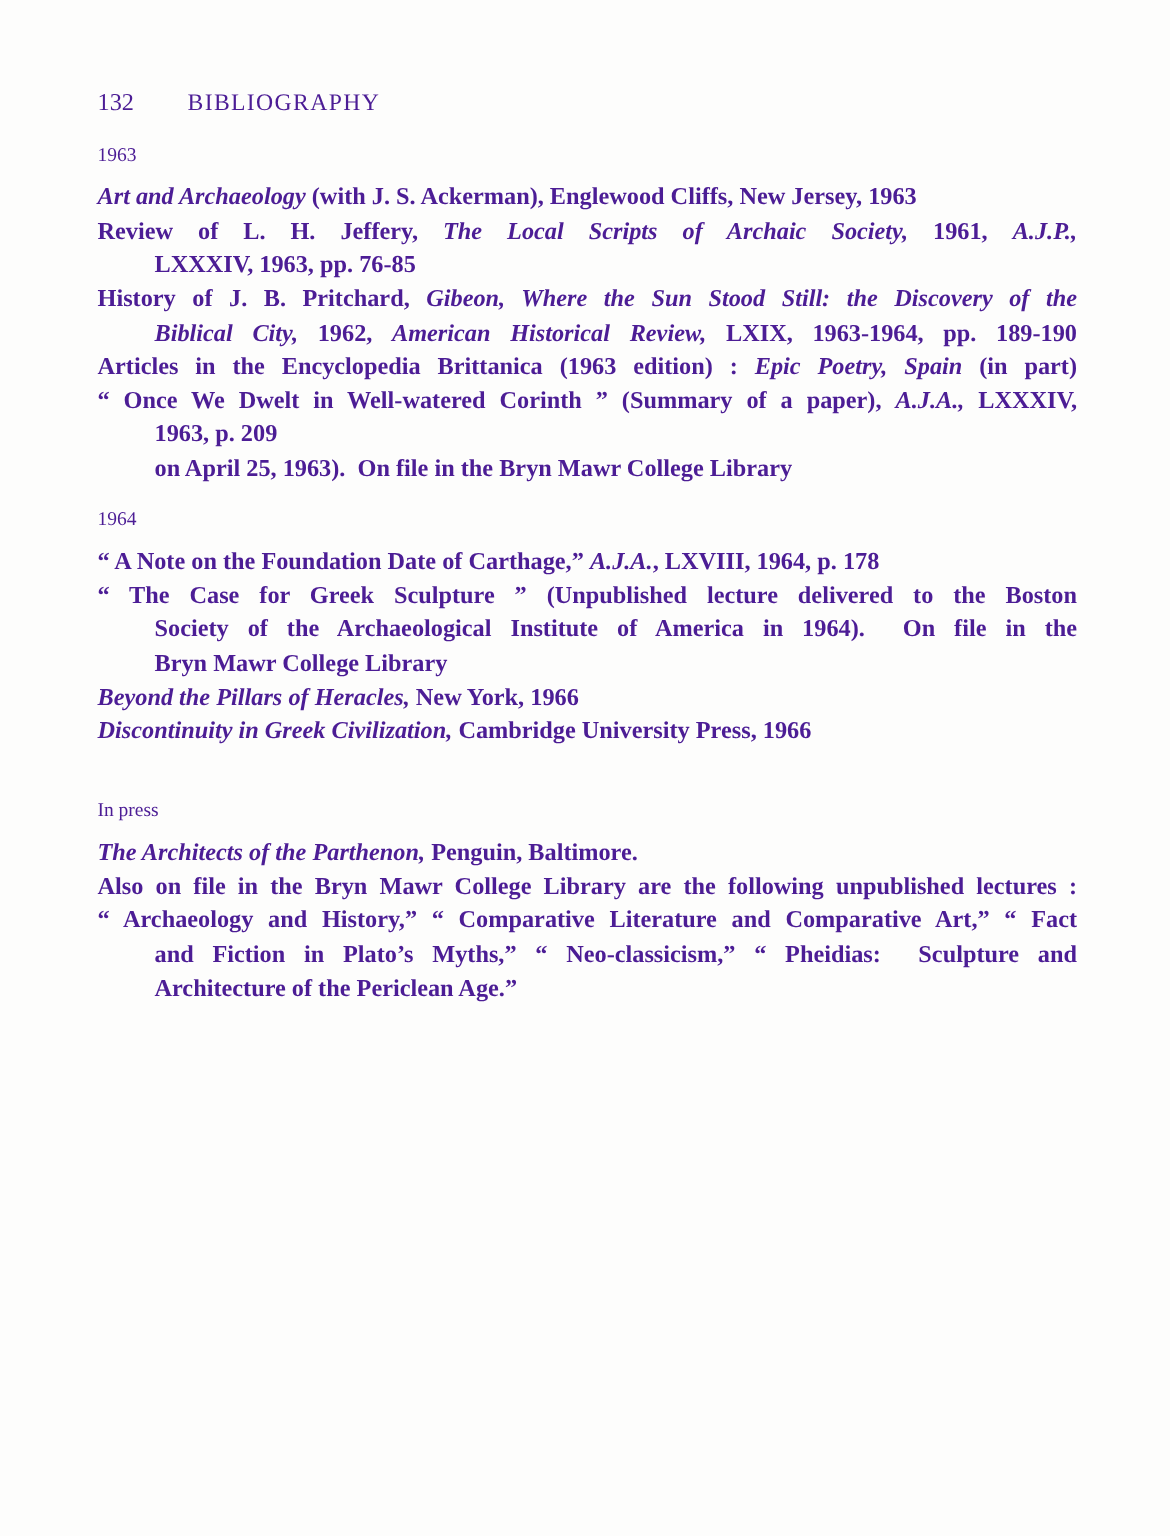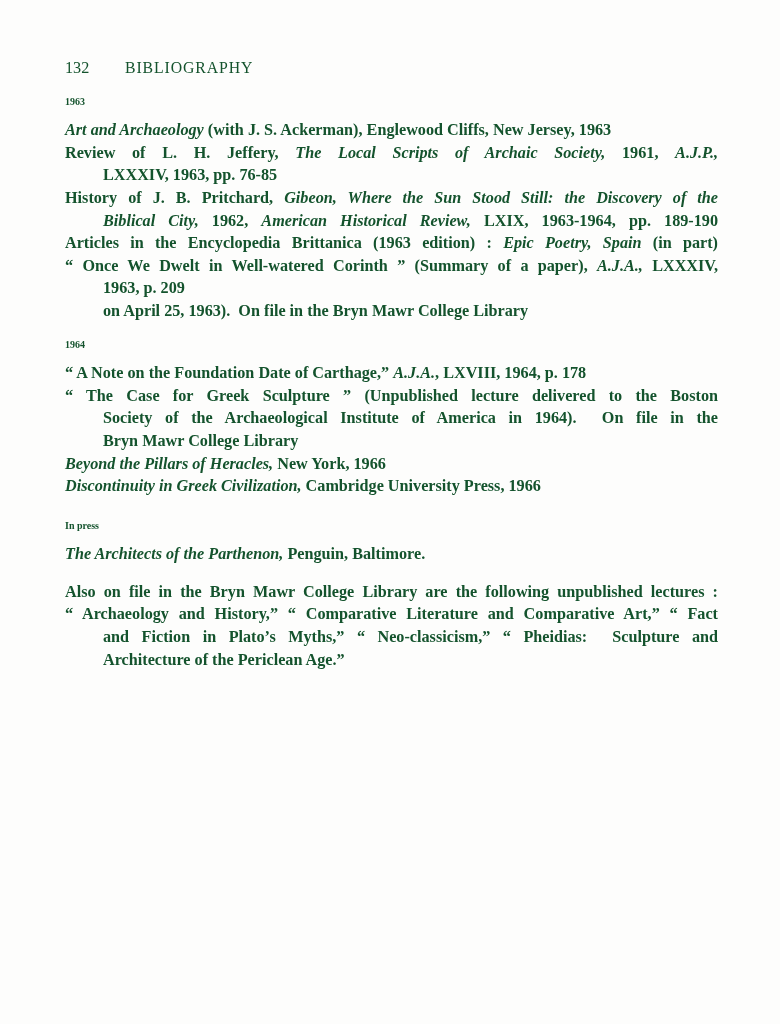--- a/index.html
+++ b/index.html
@@ -4,48 +4,48 @@
 <style>
   html, body { margin: 0; padding: 0; background: #fdfdfc; }
   .page {
     position: relative;
     width: 780px;
     height: 1024px;
     box-sizing: border-box;
     margin: 0 auto;
     padding: 57px 62px 0 65px;
     background: #fdfdfc;
-    color: #14532d;
+    color: #4c1d95;
     font-family: "Liberation Serif", "DejaVu Serif", serif;
     font-size: 16.2px;
     line-height: 22.6px;
     overflow: hidden;
   }
   .page-header {
     display: flex;
     align-items: baseline;
   }
   .page-number { width: 60px; text-align: left; }
   .header-title {
     flex: 1;
     text-align: left;
     letter-spacing: 0.9px;
     font-size: 15.8px;
   }
   .header-spacer { width: 60px; }
 
   .bibliography section { margin: 0; }
   .year-heading {
-    font-size: 10px;
-    font-weight: bold;
+    font-size: 13px;
+    font-weight: normal;
     margin: 11px 0 6px 0;
     line-height: 22.6px;
   }
-  .bibliography section:nth-of-type(4) .year-heading { margin-top: 17px; }
-  .bibliography section.no-heading { margin-top: 15px; }
+  .bibliography section:nth-of-type(4) .year-heading { margin-top: 30px; }
+  .bibliography section.no-heading { }
 
   .entry { margin: 0; font-weight: bold; }
   .line { margin: 0; }
   .line.indent { padding-left: 38px; }
   .line.justify {
     text-align: justify;
     text-align-last: justify;
     text-justify: inter-word;
   }
   .it { font-style: italic; }

